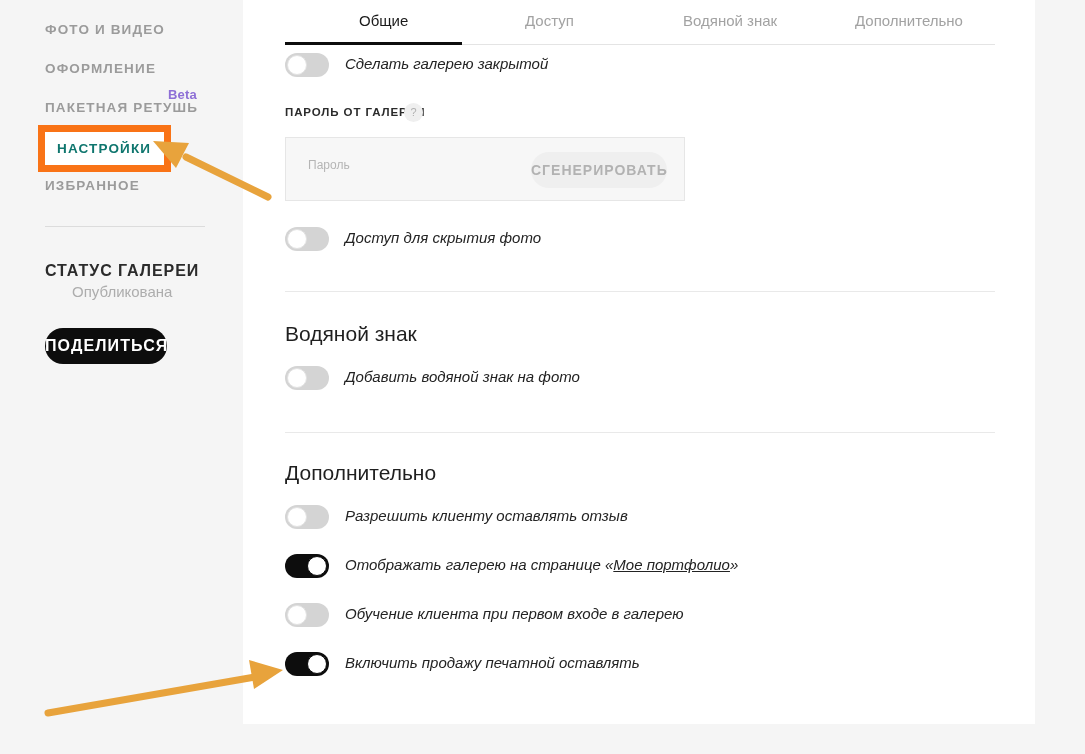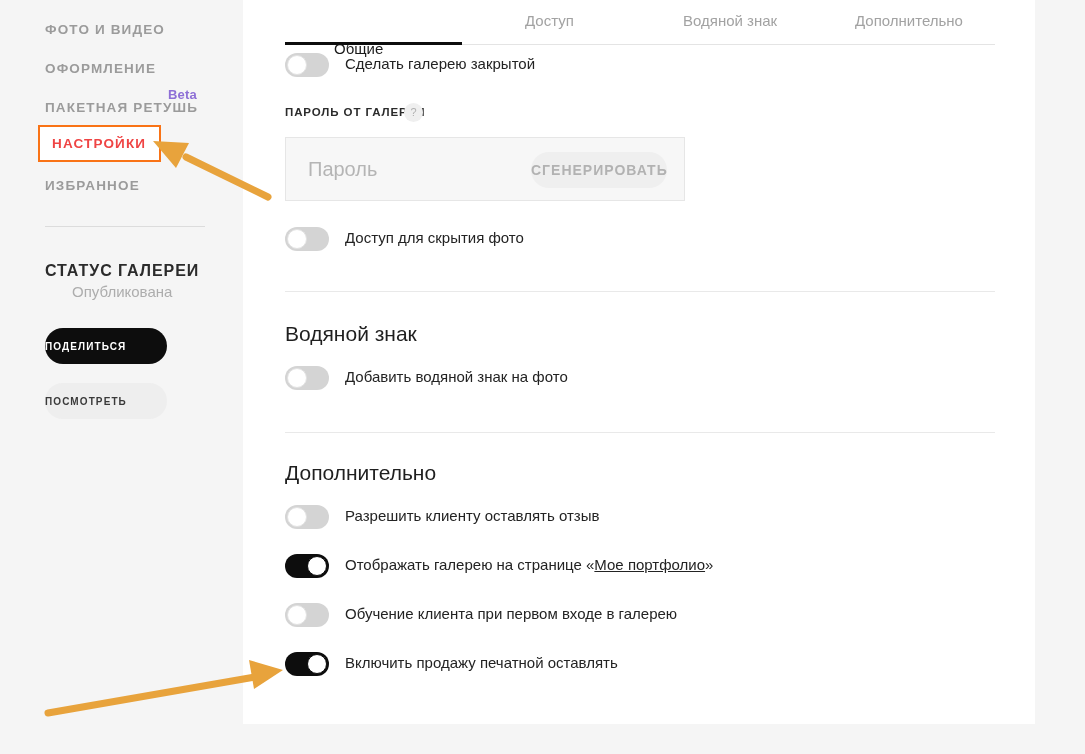--- a/index.html
+++ b/index.html
@@ -32,22 +32,22 @@
     letter-spacing: 1.15px;
     font-weight: 700;
     color: #9b9b9b;
     white-space: nowrap;
     text-transform: uppercase;
   }
   .nav-item.active-box {
     left: 38px;
     padding: 9px 13px 9px 12px;
     background: #ffffff;
-    border: 2px solid #f97316;
-    color: #ef4444;
+    border: 7px solid #f97316;
+    color: #0f766e;
   }
   .beta-badge {
     position: absolute;
     left: 168px; top: 87px;
     font-size: 13px;
     font-weight: 700;
     color: #8e6fd6;
     letter-spacing: 0.2px;
   }
   .side-divider {
@@ -69,26 +69,26 @@
     font-size: 15px;
     color: #adadad;
     margin-left: 27px;
   }
   .pill-btn {
     position: absolute;
     left: 45px;
     border: none;
     border-radius: 20px;
     font-family: "Liberation Sans", sans-serif;
-    font-size: 10px;
+    font-size: 16px;
     font-weight: 700;
     letter-spacing: 1.1px;
     text-transform: uppercase;
     cursor: pointer;
-    text-align: left;
+    text-align: right;
   }
   .btn-share {
     top: 328px; width: 122px; height: 36px;
     background: #0d0d0d; color: #ffffff;
   }
   .btn-view {
     top: 383px; width: 122px; height: 36px;
     background: #eeeeee; color: #3a3a3a;
   }
 
@@ -135,20 +135,21 @@
     border: 1px solid #e2e2e2;
   }
   .toggle.on { background: #0d0d0d; }
   .toggle.on .knob { left: 22px; border-color: #0d0d0d; }
   .row-label {
     position: absolute;
     left: 60px; top: 2px;
     font-size: 15px;
     color: #232323;
     white-space: nowrap;
+    font-style: italic;
   }
   .row-label a {
     color: #232323;
     text-decoration: underline;
   }
 
   
   .pwd-label {
     position: absolute;
     left: 285px; top: 106px;
@@ -175,21 +176,21 @@
     width: 400px; height: 64px;
     background: #f7f7f7;
     border: 1px solid #e6e6e6;
   }
   .pwd-input {
     position: absolute;
     left: 22px; top: 20px;
     width: 220px;
     border: none; outline: none; background: transparent;
     font-family: "Liberation Sans", sans-serif;
-    font-size: 20px;
+    font-size: 12px;
     color: #333;
   }
   .pwd-input::placeholder { color: #b5b5b5; }
   .gen-btn {
     position: absolute;
     right: 17px; top: 14px;
     width: 136px; height: 36px;
     border: none; border-radius: 18px;
     background: #efefef;
     color: #b2b2b2;
@@ -235,25 +236,24 @@
     <div class="beta-badge">Beta</div>
     <div class="nav-item active-box" style="top:125px;">НАСТРОЙКИ</div>
     <div class="nav-item" style="top:178px;">ИЗБРАННОЕ</div>
 
     <div class="side-divider"></div>
 
     <div class="status-label">СТАТУС ГАЛЕРЕИ</div>
     <div class="status-value">Опубликована</div>
 
     <button class="pill-btn btn-share">ПОДЕЛИТЬСЯ</button>
-    <button class="pill-btn btn-view">ПОСМОТРЕТЬ</button>
   </div>
 
   <div class="tabs">
-    <div class="tab active" style="left:49px;margin-top:28px;">Общие</div>
+    <div class="tab active" style="left:74px;">Общие</div>
     <div class="tab" style="left:240px;">Доступ</div>
     <div class="tab" style="left:398px;">Водяной знак</div>
     <div class="tab" style="left:570px;">Дополнительно</div>
   </div>
   <div class="tab-rail"></div>
   <div class="tab-underline"></div>
 
   <div class="row" style="top:53px;">
     <div class="toggle">
       <div class="knob"></div>

